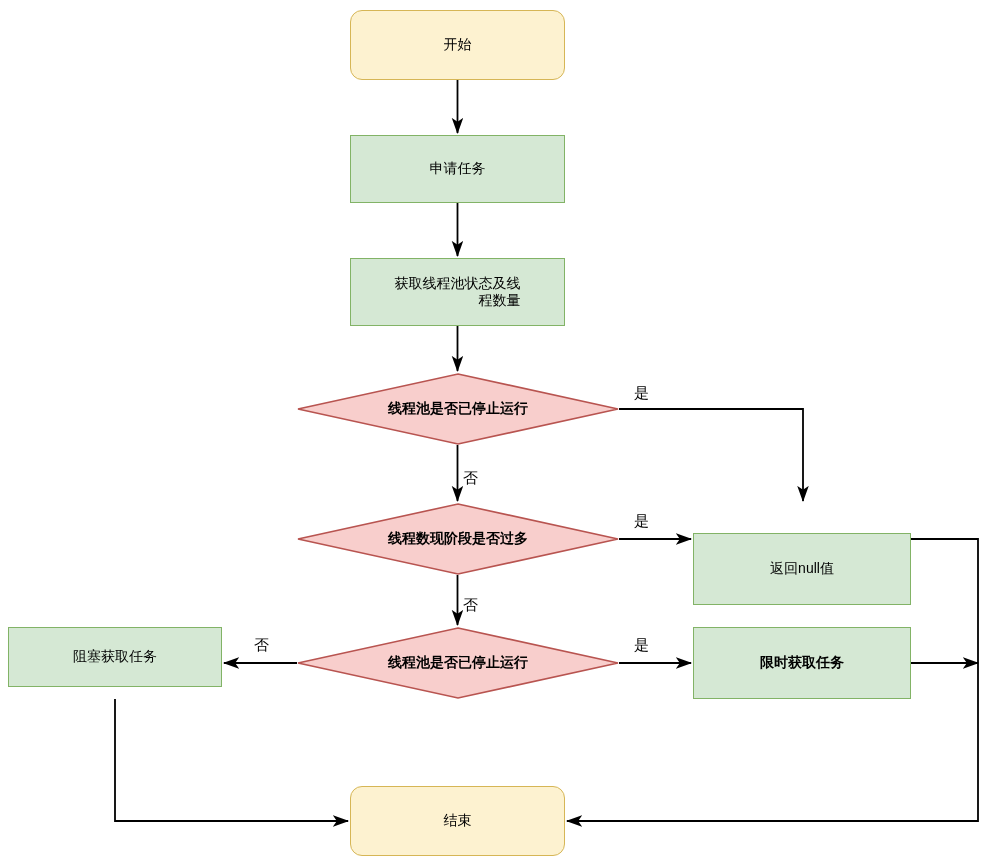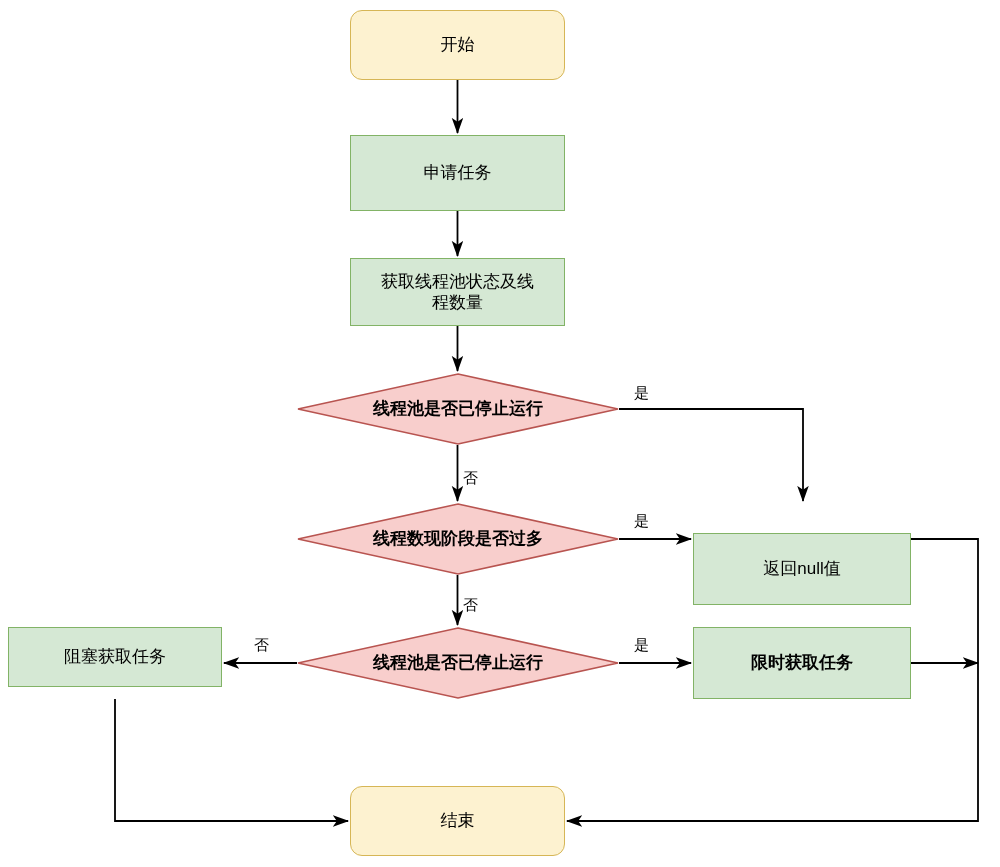--- a/index.html
+++ b/index.html
@@ -27,21 +27,21 @@
     height: 867px;
   }
   .node {
     position: absolute;
     box-sizing: border-box;
     display: flex;
     align-items: center;
     justify-content: center;
     text-align: center;
     color: #000000;
-    font-size: 17px;
+    font-size: 14px;
     line-height: 1.25;
     z-index: 2;
   }
   .node .label {
     padding: 0 8px;
     white-space: pre-line;
   }
   .terminal {
     background: #fdf2d0;
     border: 1.4px solid #d6b656;
@@ -113,25 +113,25 @@
       <path d="M911,663 L978,663"></path>
       
       <path d="M115,699 L115,821 L348,821"></path>
     </g>
   </svg>
 
   <div class="node terminal" style="left:350px; top:10px; width:215px; height:70px;">
     <span class="label">开始</span>
   </div>
 
-  <div class="node process" style="left:350px; top:135px; width:215px; height:76px;text-align:center;">
+  <div class="node process" style="left:350px; top:135px; width:215px; height:68px;text-align:center;">
     <span class="label">申请任务</span>
   </div>
 
-  <div class="node process" style="left:350px; top:258px; width:215px; height:68px;">
+  <div class="node process" style="left:350px; top:258px; width:215px; height:68px;text-align:right;">
     <span class="label">获取线程池状态及线
 程数量</span>
   </div>
 
   <div class="node decision" style="left:297px; top:373px; width:322px; height:72px;">
     <svg class="diamond-shape" viewBox="0 0 322 72" preserveAspectRatio="none">
       <polygon points="161,1 321,36 161,71 1,36" fill="#f8cecc" stroke="#b85450" stroke-width="1.6"></polygon>
     </svg>
     <span class="label">线程池是否已停止运行</span>
   </div>

